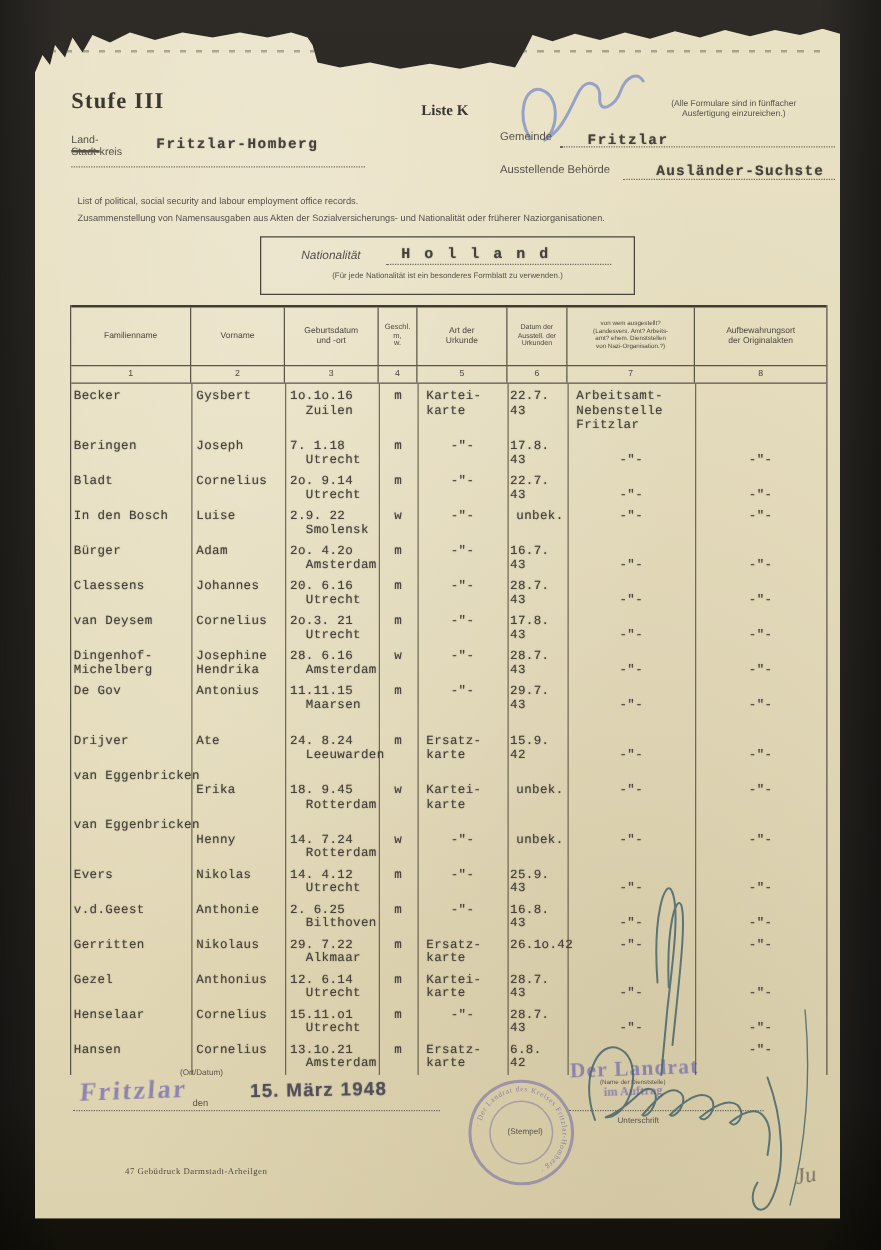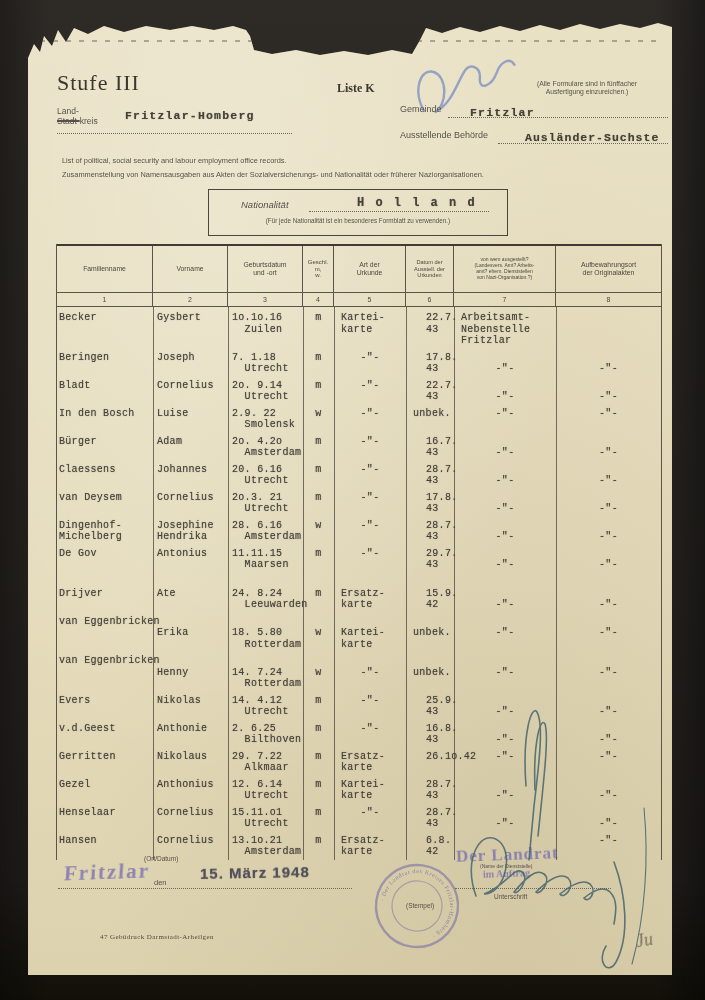--- a/index.html
+++ b/index.html
@@ -45,21 +45,21 @@
   #tbody{position:relative;height:553px;padding-top:5px;box-sizing:border-box;}
   .vline{position:absolute;top:0;bottom:0;width:1px;background:rgba(75,68,56,.75);z-index:1;}
   .trow{position:relative;z-index:2;padding-bottom:5px;}
   .trow:nth-child(17){margin-top:12px;}
   .cell{font-size:10px;line-height:11.5px;overflow:visible;}
   .cell.c1{padding-left:2px;}
   .cell.c2{padding-left:4px;}
   .cell.c3{padding-left:4px;}
   .cell.c4{text-align:center;}
   .cell.c5{text-align:center;}
-  .cell.c6{padding-left:20px;}
+  .cell.c6{padding-left:2px;}
   .cell.c7{text-align:center;}
   .cell.c8{text-align:center;}
   .cell.left{text-align:left;padding-left:7px;}
   
   .purple-stamp{font-family:"Liberation Serif",serif;font-weight:bold;color:rgba(122,112,176,.8);
     filter:blur(.4px);}
   #fritzlar-stamp{left:36px;top:860px;font-size:21px;letter-spacing:2px;transform:rotate(-2deg) skewX(-6deg);}
   #date-stamp{left:172px;top:864px;font-family:"Liberation Sans",sans-serif;font-weight:bold;
     font-size:15px;letter-spacing:1px;color:#504e58;transform:rotate(-1deg);
     text-shadow:0 0 1px rgba(80,78,92,.6);filter:blur(.2px);}
@@ -70,21 +70,21 @@
   #pencil-note{left:608px;top:930px;font-family:"Liberation Serif",serif;font-style:italic;
     font-size:18px;color:#7d7263;transform:rotate(-10deg);filter:blur(.3px);}
 </style>
 </head>
 <body>
 
 <div id="screen">
   <div id="paper">
     <div class="abs" id="edge-streak"></div>
 
-    <div class="abs serif" style="left:29px;top:70px;font-size:22px;font-weight:normal;letter-spacing:1px;">Stufe III</div>
+    <div class="abs serif" style="left:29px;top:70px;font-size:18px;font-weight:bold;letter-spacing:1px;">Stufe III</div>
     <div class="abs serif" style="left:309px;top:81px;font-size:12px;font-weight:bold;">Liste K</div>
 
     <svg class="abs" style="left:378px;top:50px;width:120px;height:62px;transform:rotate(-14deg);" viewBox="0 0 120 62">
       <path d="M12,50 C6,28 18,8 30,14 C44,22 36,50 22,54 C40,50 50,32 60,22 C68,14 78,20 74,32 C70,44 84,42 92,30 C98,21 108,18 111,27" fill="none" stroke="#7f92c4" stroke-width="2.4" stroke-linecap="round" opacity=".8"></path>
     </svg>
 
     <div class="abs printed" style="left:478px;top:80px;width:162px;font-size:6.8px;line-height:8px;text-align:center;">
       <span>(Alle Formulare sind in fünffacher</span><br>
       <span>Ausfertigung einzureichen.)</span>
     </div>
@@ -103,21 +103,21 @@
     <div class="abs printed" style="left:372px;top:130px;font-size:9px;">Ausstellende Behörde</div>
     <div class="abs dotted" style="left:470px;top:130px;width:170px;height:13px;"></div>
     <div class="abs typed" style="left:497px;top:131px;font-size:11.5px;font-weight:bold;letter-spacing:1px;">Ausländer-Suchste</div>
 
     <div class="abs printed" style="left:34px;top:156px;font-size:7.4px;">List of political, social security and labour employment office records.</div>
     <div class="abs printed" style="left:34px;top:170px;font-size:7.4px;">Zusammenstellung von Namensausgaben aus Akten der Sozialversicherungs- und Nationalität oder früherer Naziorganisationen.</div>
 
     <div class="abs" id="natbox">
       <div class="abs printed" style="left:32px;top:9px;font-size:9.5px;font-style:italic;">Nationalität</div>
       <div class="abs dotted" style="left:100px;top:7px;width:180px;height:14px;"></div>
-      <div class="abs typed" style="left:112px;top:6px;font-size:12px;font-weight:bold;letter-spacing:2px;margin-left:36px;">H o l l a n d</div>
+      <div class="abs typed" style="left:112px;top:6px;font-size:12px;font-weight:bold;letter-spacing:2px;">H o l l a n d</div>
       <div class="abs printed" style="left:0;top:27px;width:100%;text-align:center;font-size:6.3px;">(Für jede Nationalität ist ein besonderes Formblatt zu verwenden.)</div>
     </div>
 
     <div class="abs" id="table">
       <div class="grid8" id="thead">
         <div class="hc">Familienname</div>
         <div class="hc">Vorname</div>
         <div class="hc">Geburtsdatum
 und -ort</div>
         <div class="hc" style="font-size:6px;line-height:6.6px;">Geschl.
@@ -291,21 +291,21 @@
         <div class="cell typed c7">
 -"-</div>
         <div class="cell typed c8">
 -"-</div>
       </div>
           <div class="grid8 trow">
         <div class="cell typed c1">van Eggenbricken</div>
         <div class="cell typed c2">
 Erika</div>
         <div class="cell typed c3">
-18. 5.80
+18. 9.45
   Rotterdam</div>
         <div class="cell typed c4">
 w</div>
         <div class="cell typed c5 left">
 Kartei-
 karte</div>
         <div class="cell typed c6 left">
 unbek.</div>
         <div class="cell typed c7">
 -"-</div>

